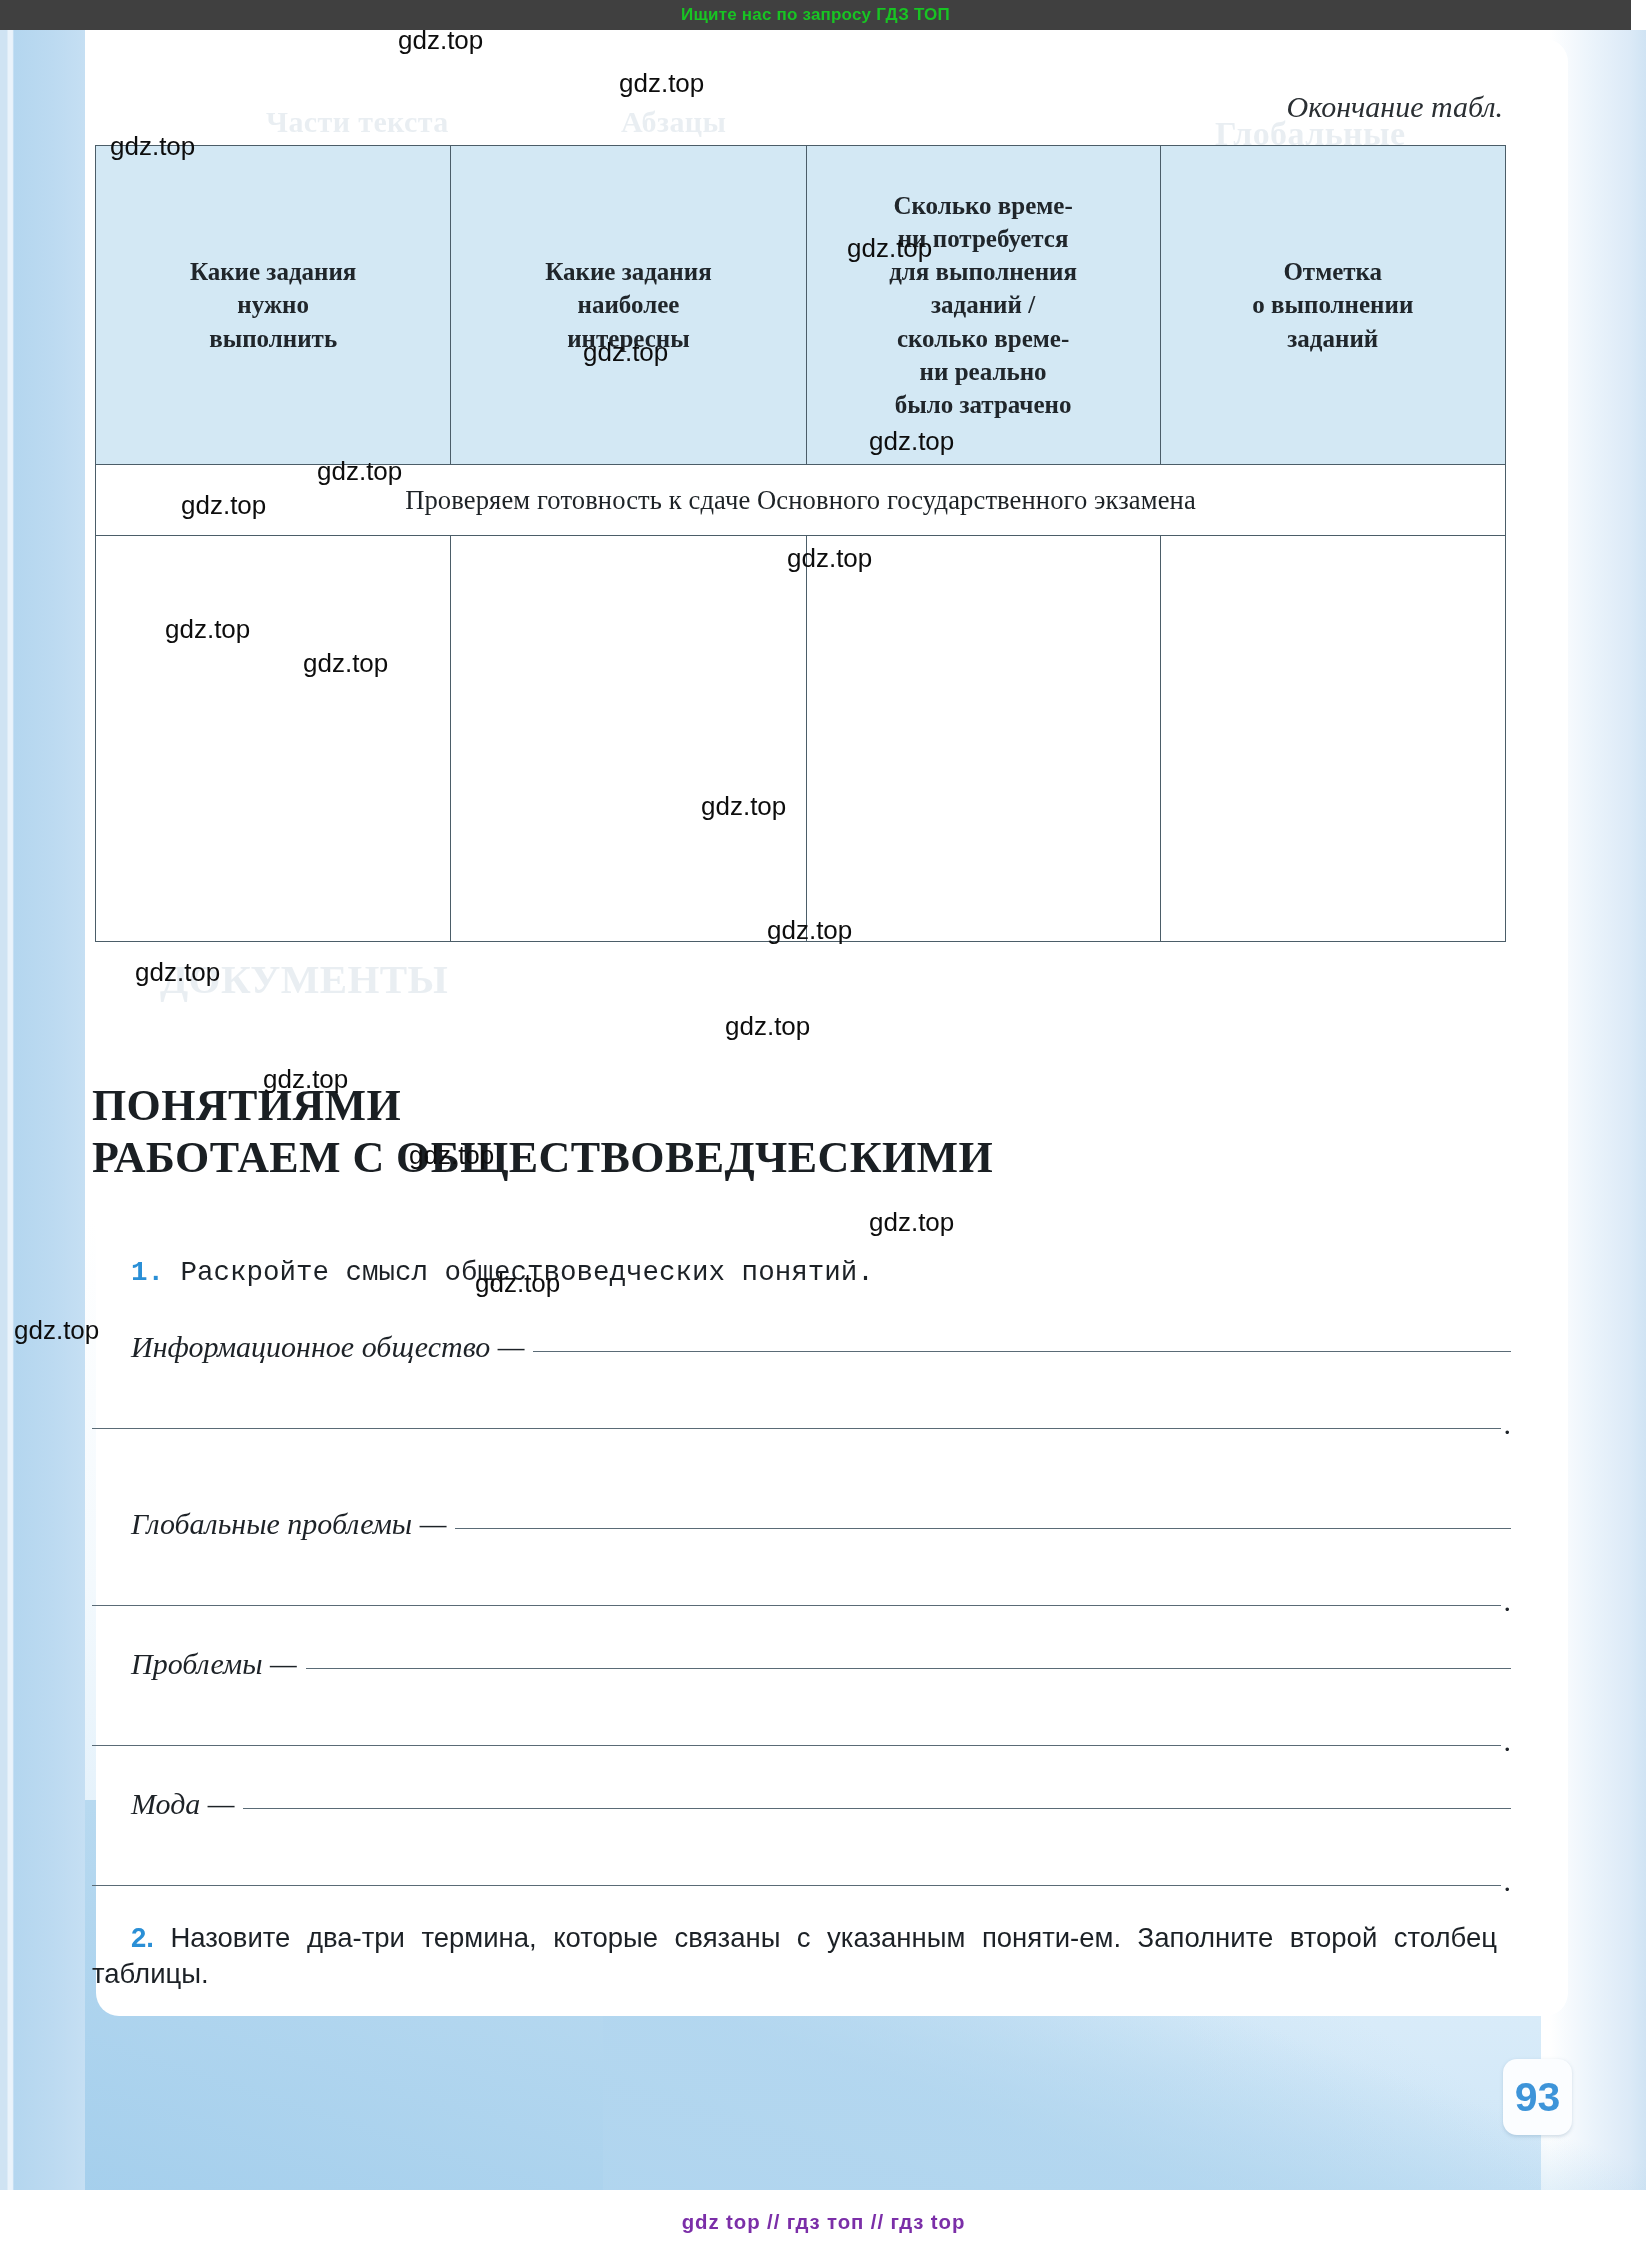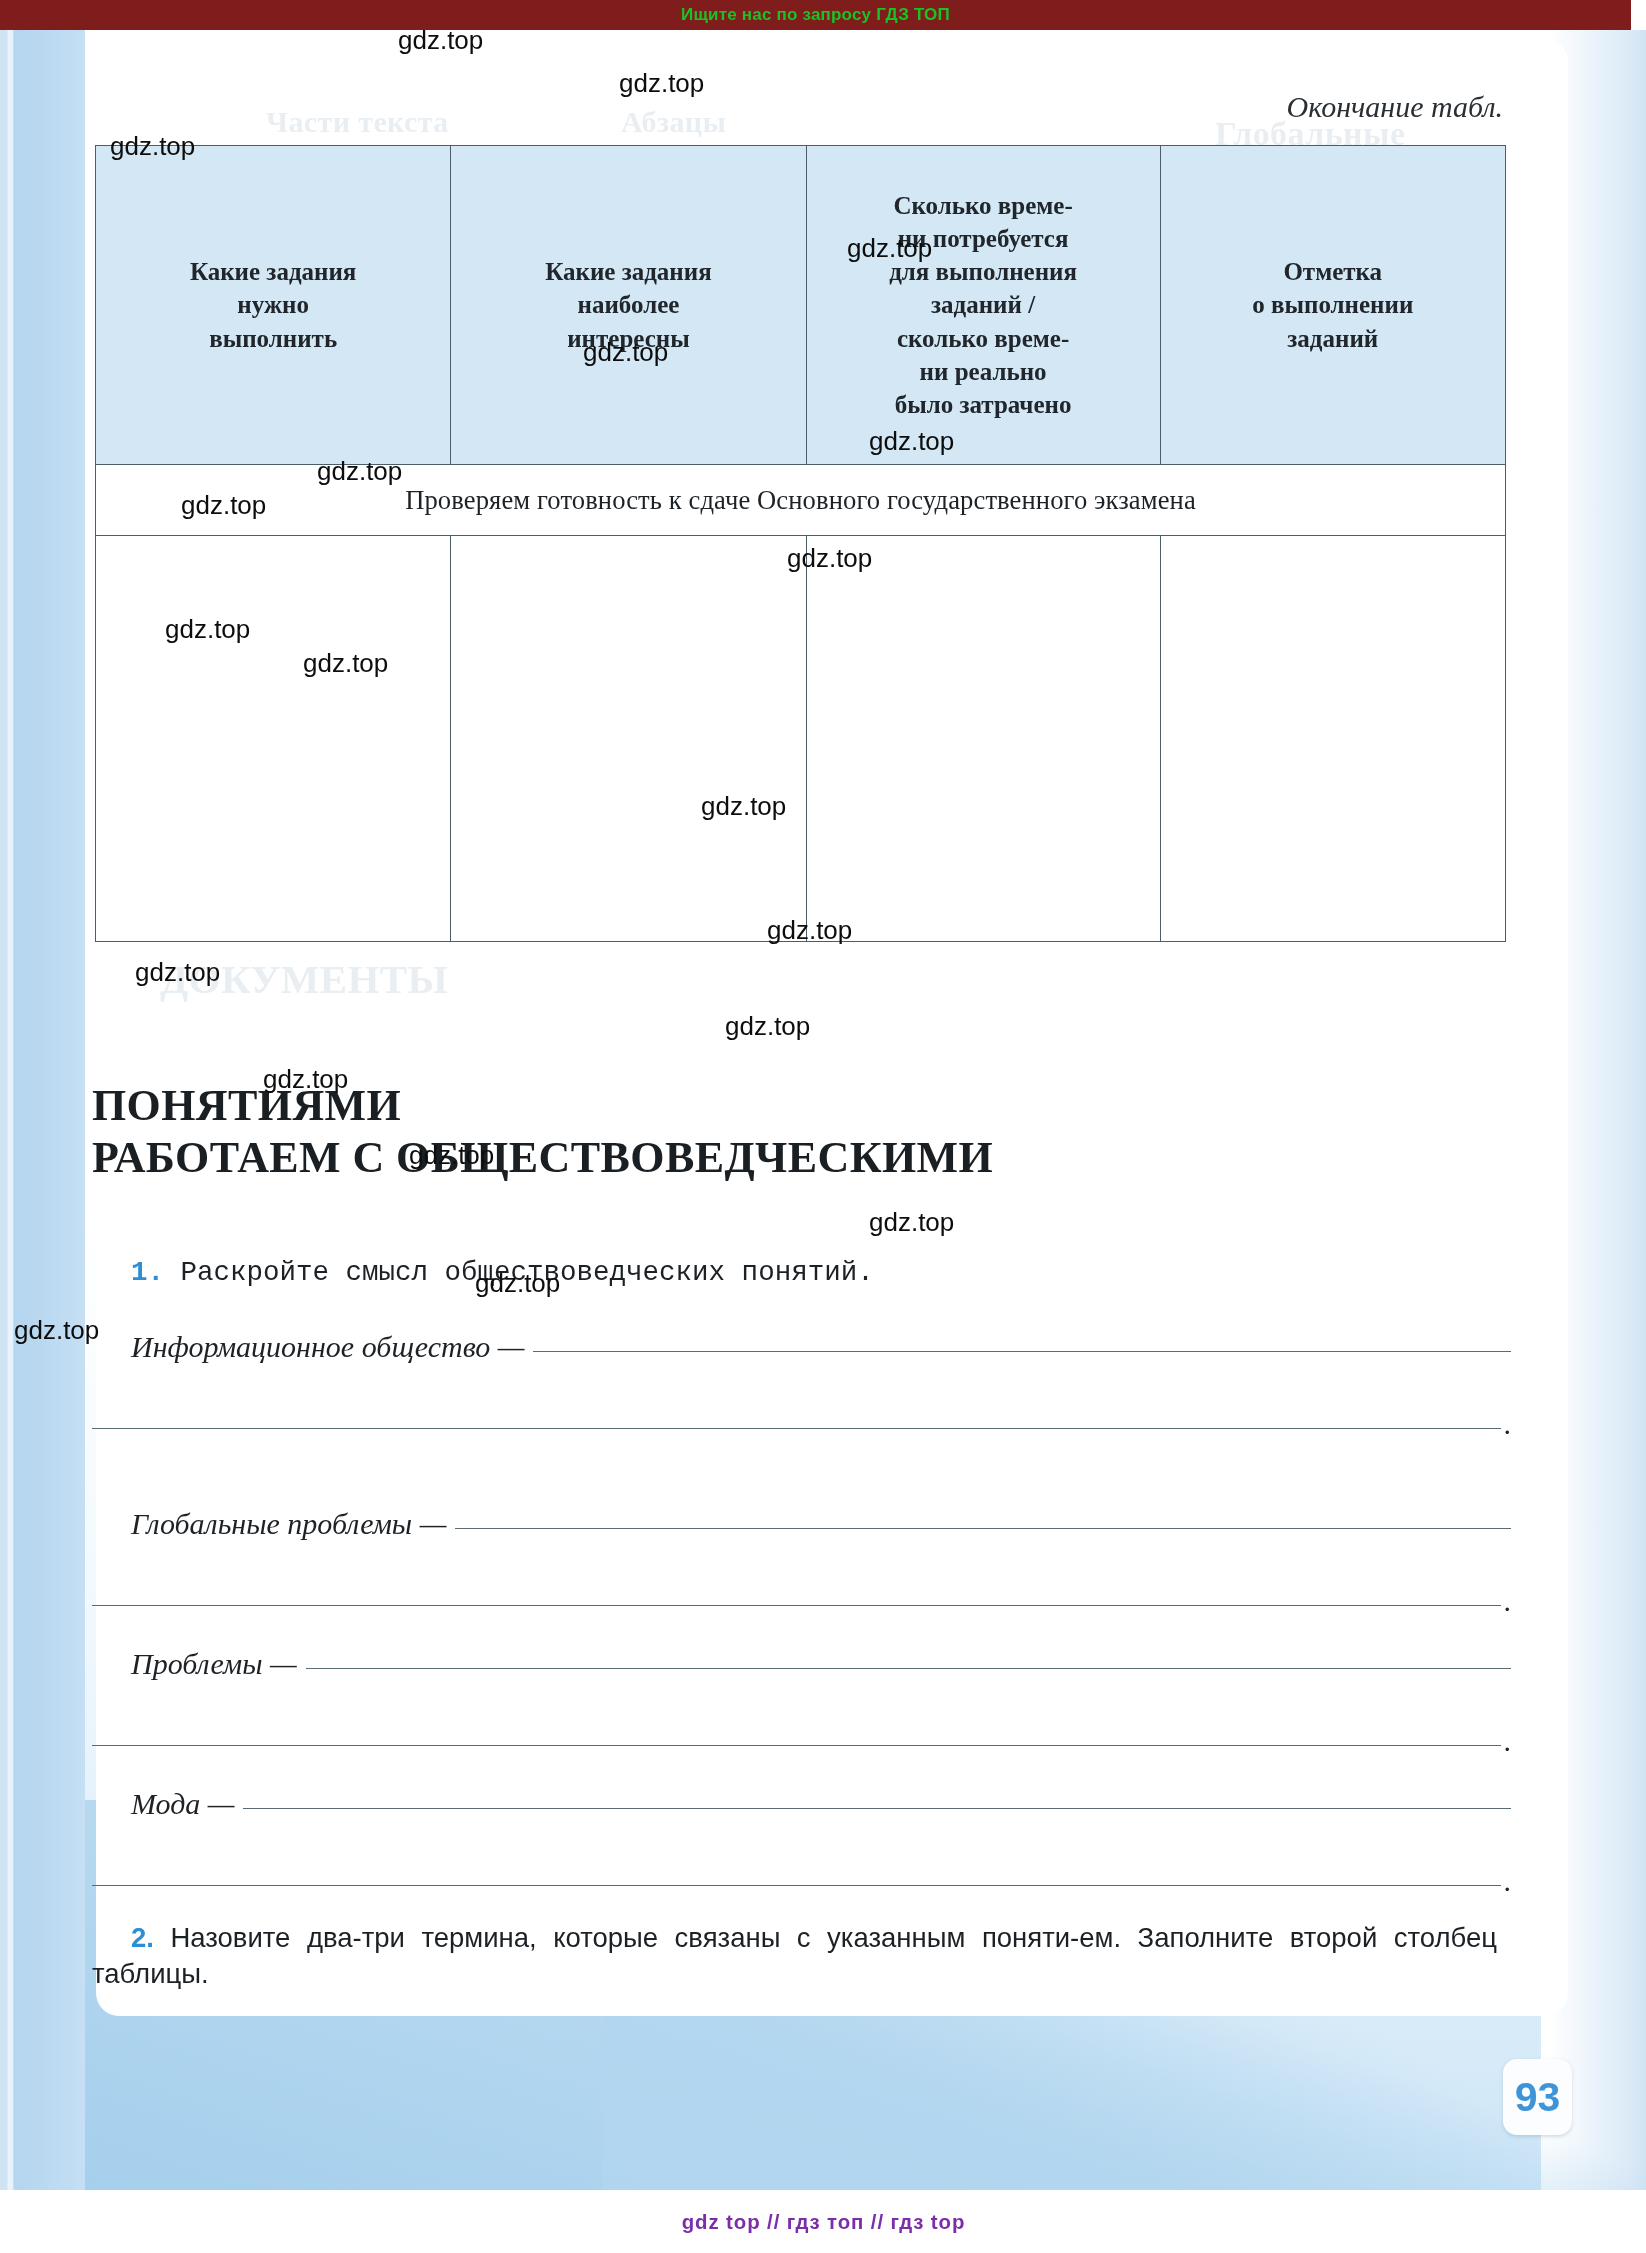--- a/index.html
+++ b/index.html
@@ -20,21 +20,21 @@
   }
 
   
   .promo-banner {
     position: absolute;
     top: 0; left: 0; right: 16px;
     height: 30px;
     display: flex;
     align-items: center;
     justify-content: center;
-    background: #7f1d1d;
+    background: #404040;
     z-index: 40;
   }
   .promo-banner span {
     color: #18c423;
     font-size: 17px;
     font-weight: 700;
     letter-spacing: 0.2px;
     font-family: "Liberation Sans", sans-serif;
   }
 

